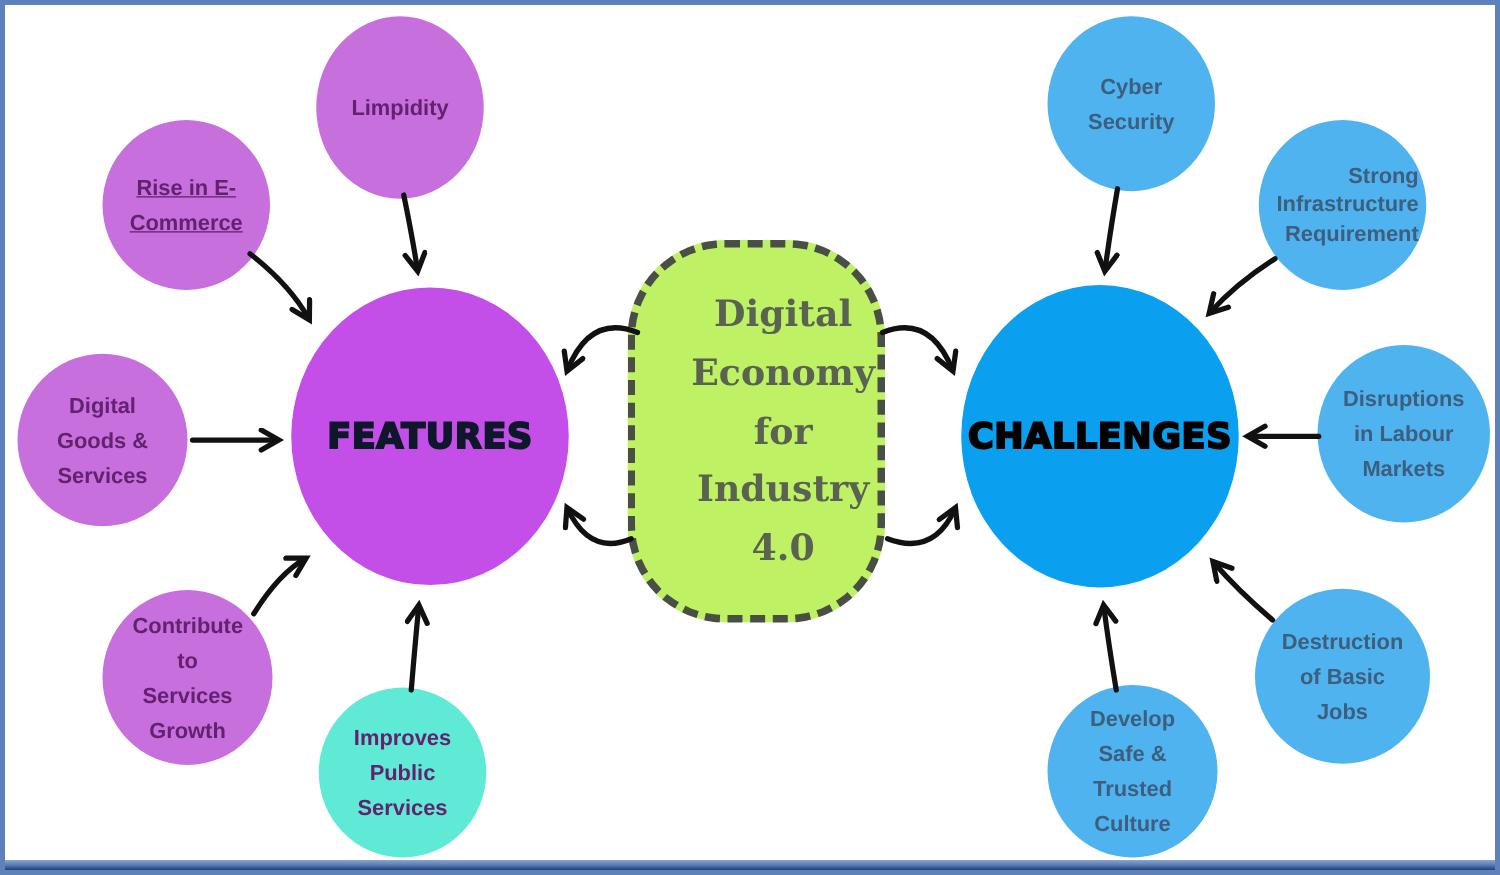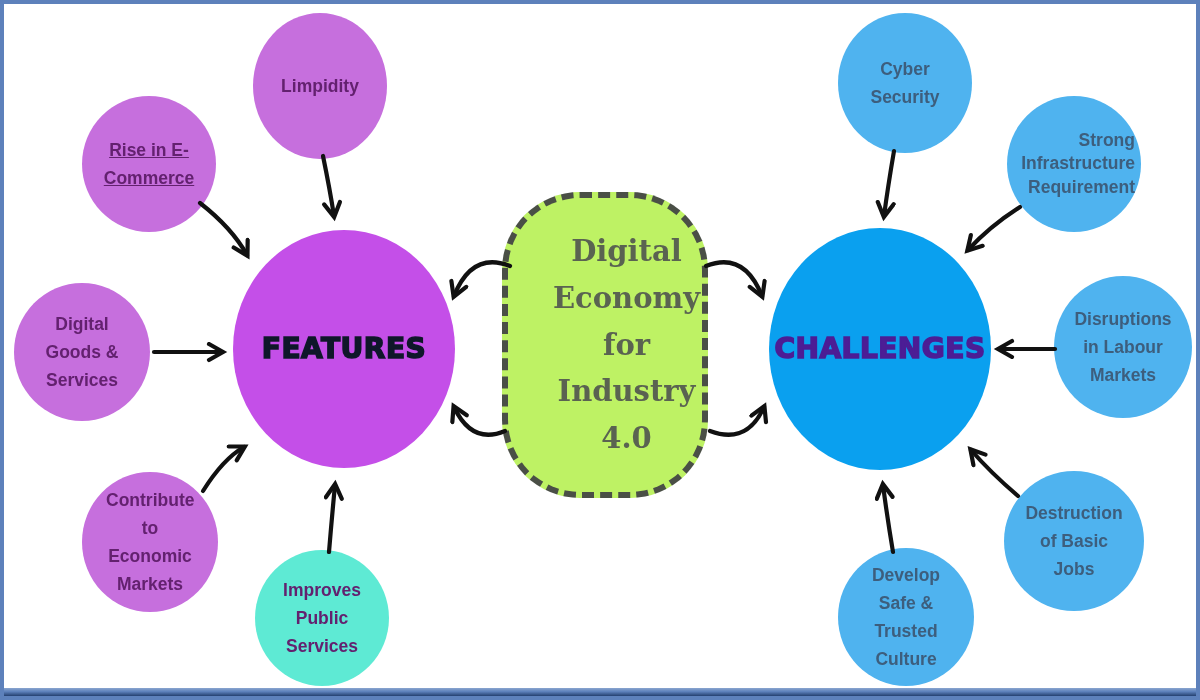--- a/index.html
+++ b/index.html
@@ -91,38 +91,38 @@
 <div class="frame">
 
   <div class="center-box" style="background-color: #bef264; border-color: rgb(74, 79, 70); color: rgb(90, 99, 81); padding-left: 43px;">
     <span class="lbl">Digital Economy for Industry 4.0</span>
   </div>
 
   <div class="node main" style="left: 229px; top: 226px; width: 222px; height: 238px; background-color: rgb(196, 79, 232); color: #0f172a;">
     <span class="lbl">FEATURES</span>
   </div>
 
-  <div class="node main" style="left: 765px; top: 224px; width: 222px; height: 242px; background-color: rgb(10, 160, 239); color: #4c1d95;">
+  <div class="node main" style="left: 765px; top: 224px; width: 222px; height: 242px; background-color: rgb(10, 160, 239); color: #000000;">
     <span class="lbl">CHALLENGES</span>
   </div>
 
   <div class="node sat" style="left: 249px; top: 9px; width: 134px; height: 146px; background-color: rgb(198, 111, 221); color: rgb(99, 33, 111);">
     <span class="lbl" style="max-width:104px;">Limpidity</span>
   </div>
 
   <div class="node sat" style="left: 78px; top: 92px; width: 134px; height: 136px; background-color: rgb(198, 111, 221); color: rgb(99, 33, 111);">
     <span class="lbl" style="max-width:104px;text-decoration:underline;">Rise in E-Commerce</span>
   </div>
 
   <div class="node sat" style="left: 10px; top: 279px; width: 136px; height: 138px; background-color: rgb(198, 111, 221); color: rgb(99, 33, 111);">
     <span class="lbl" style="max-width:92px;">Digital Goods &amp; Services</span>
   </div>
 
   <div class="node sat" style="left: 78px; top: 468px; width: 136px; height: 140px; background-color: rgb(198, 111, 221); color: rgb(99, 33, 111);">
-    <span class="lbl" style="max-width:88px;">Contribute to Economic Markets</span>
+    <span class="lbl" style="max-width:88px;">Contribute to Services Growth</span>
   </div>
 
   <div class="node sat" style="left: 251px; top: 546px; width: 134px; height: 136px; background-color: #5eead4; color: rgb(99, 33, 111);">
     <span class="lbl" style="max-width:88px;">Improves Public Services</span>
   </div>
 
   <div class="node sat" style="left: 834px; top: 9px; width: 134px; height: 140px; background-color: rgb(79, 179, 239); color: rgb(61, 94, 125);">
     <span class="lbl" style="max-width:90px;">Cyber Security</span>
   </div>
 

